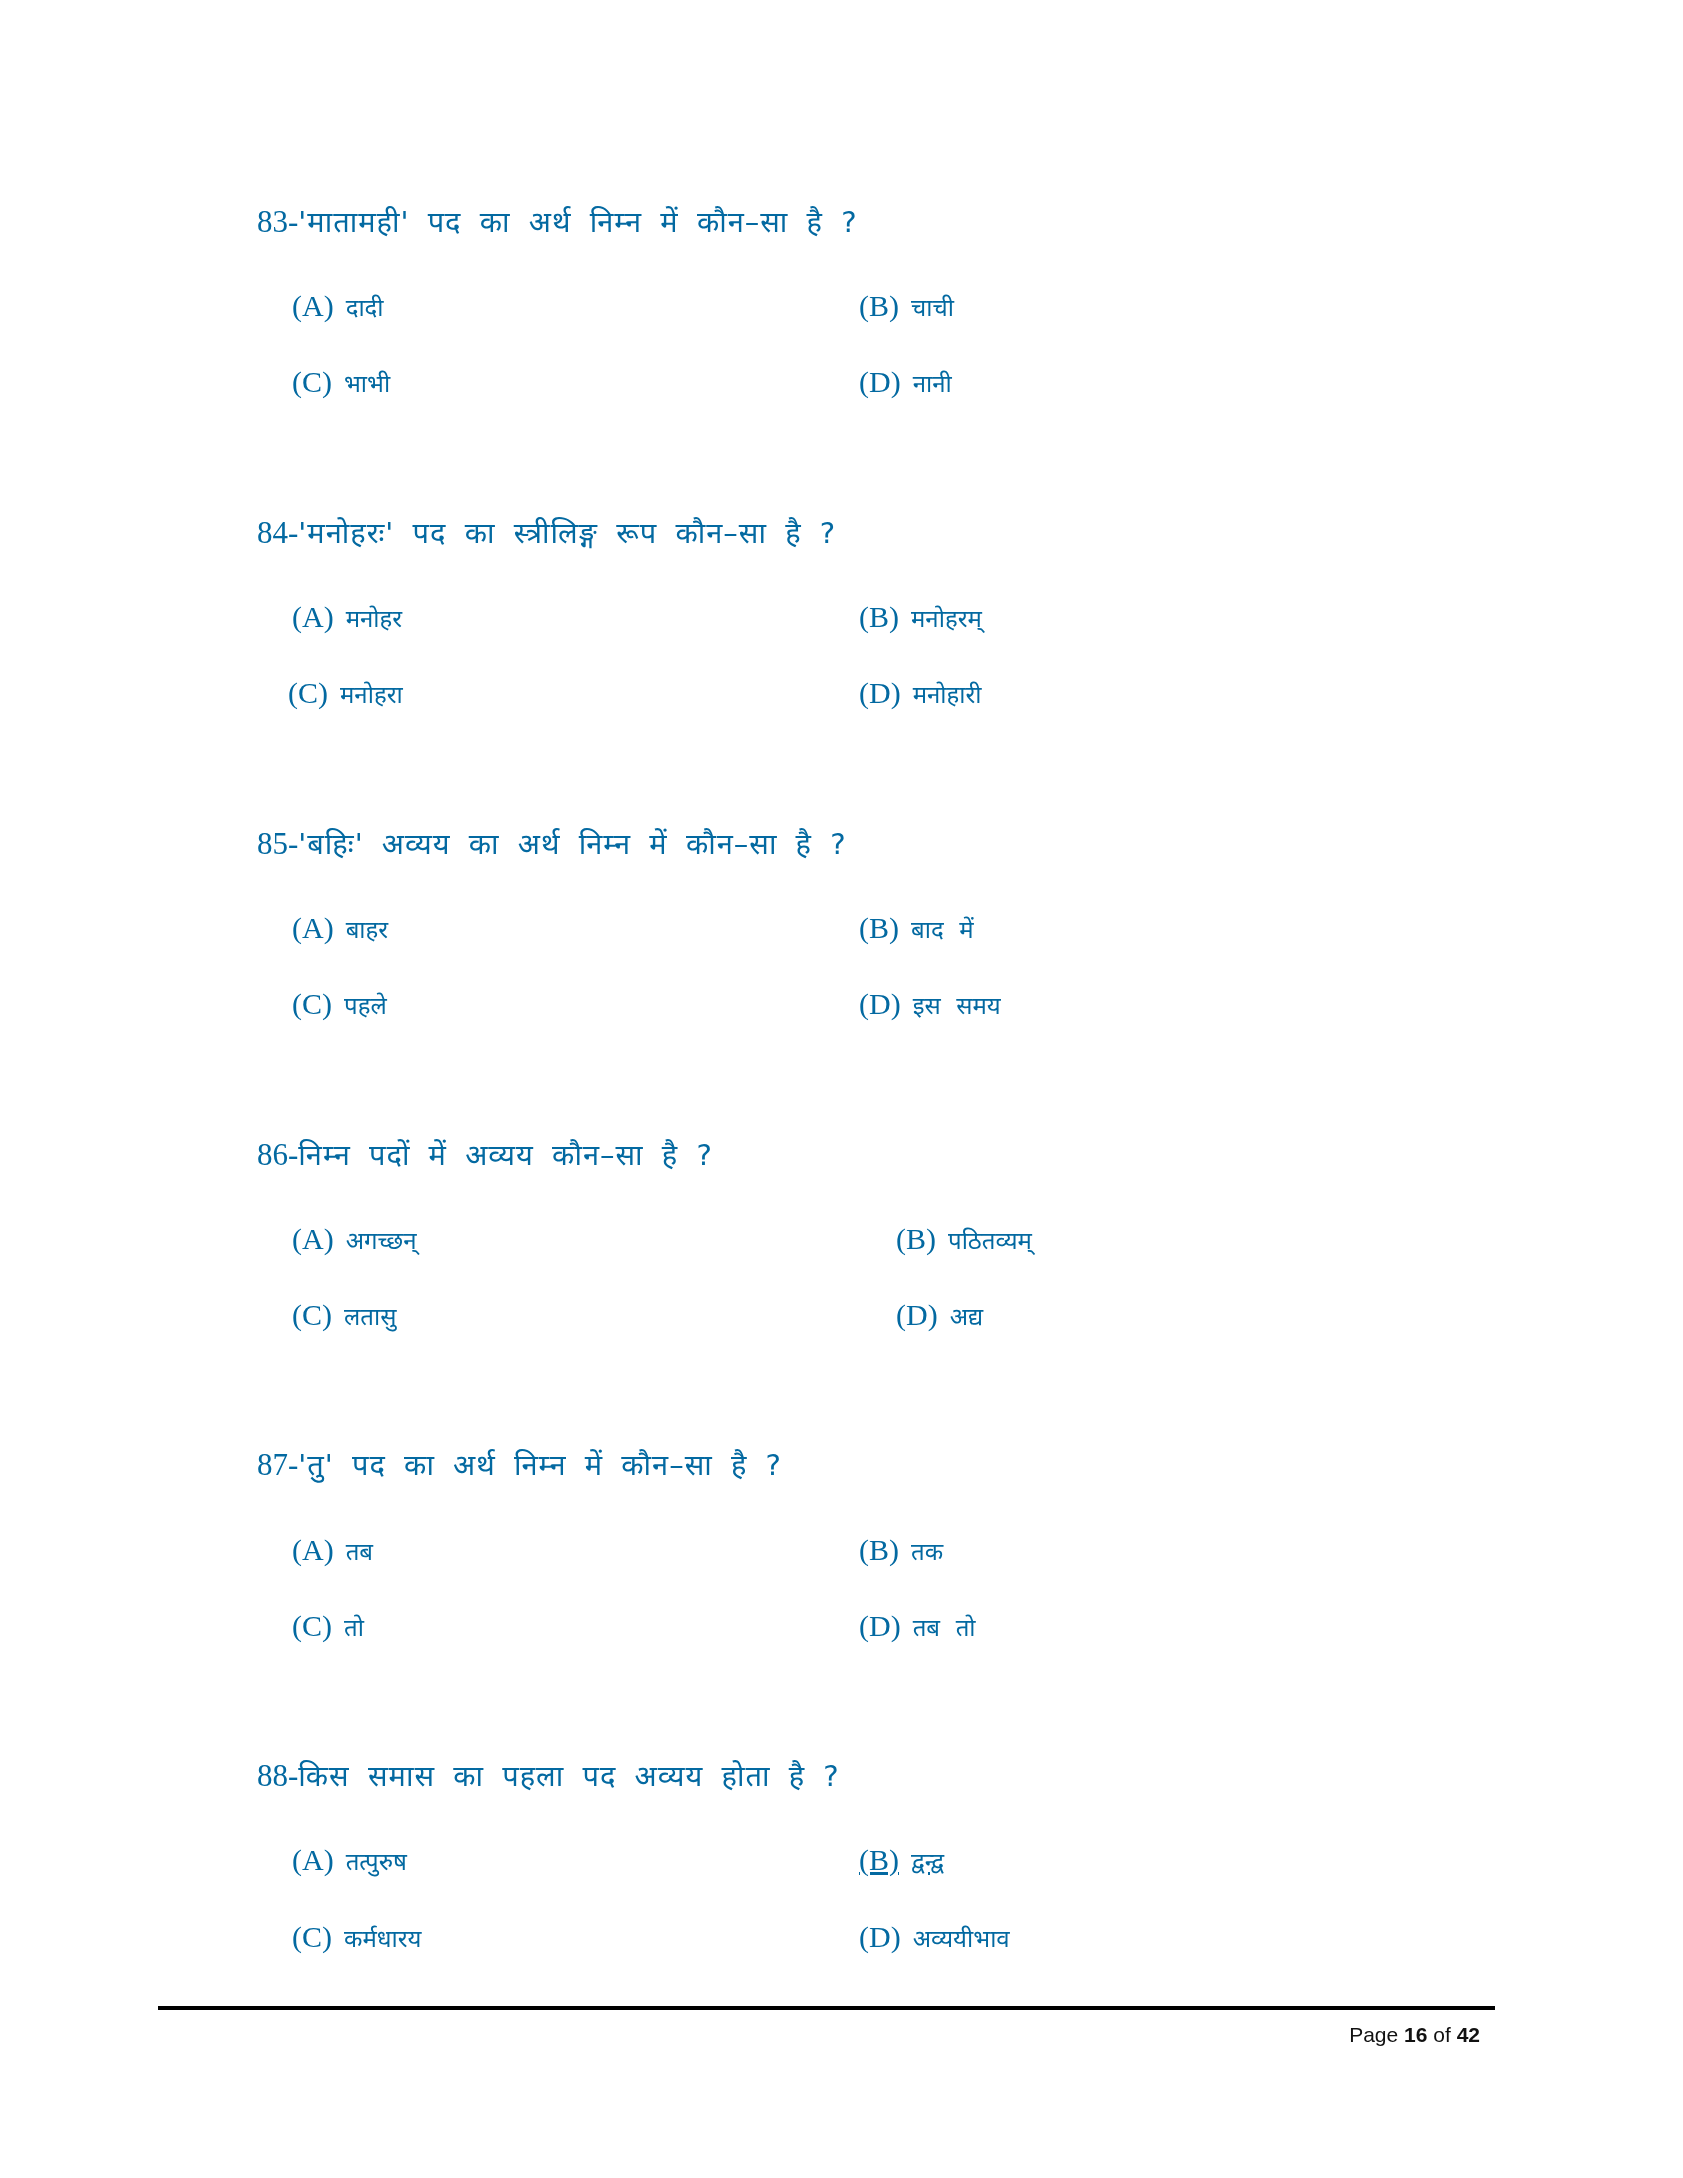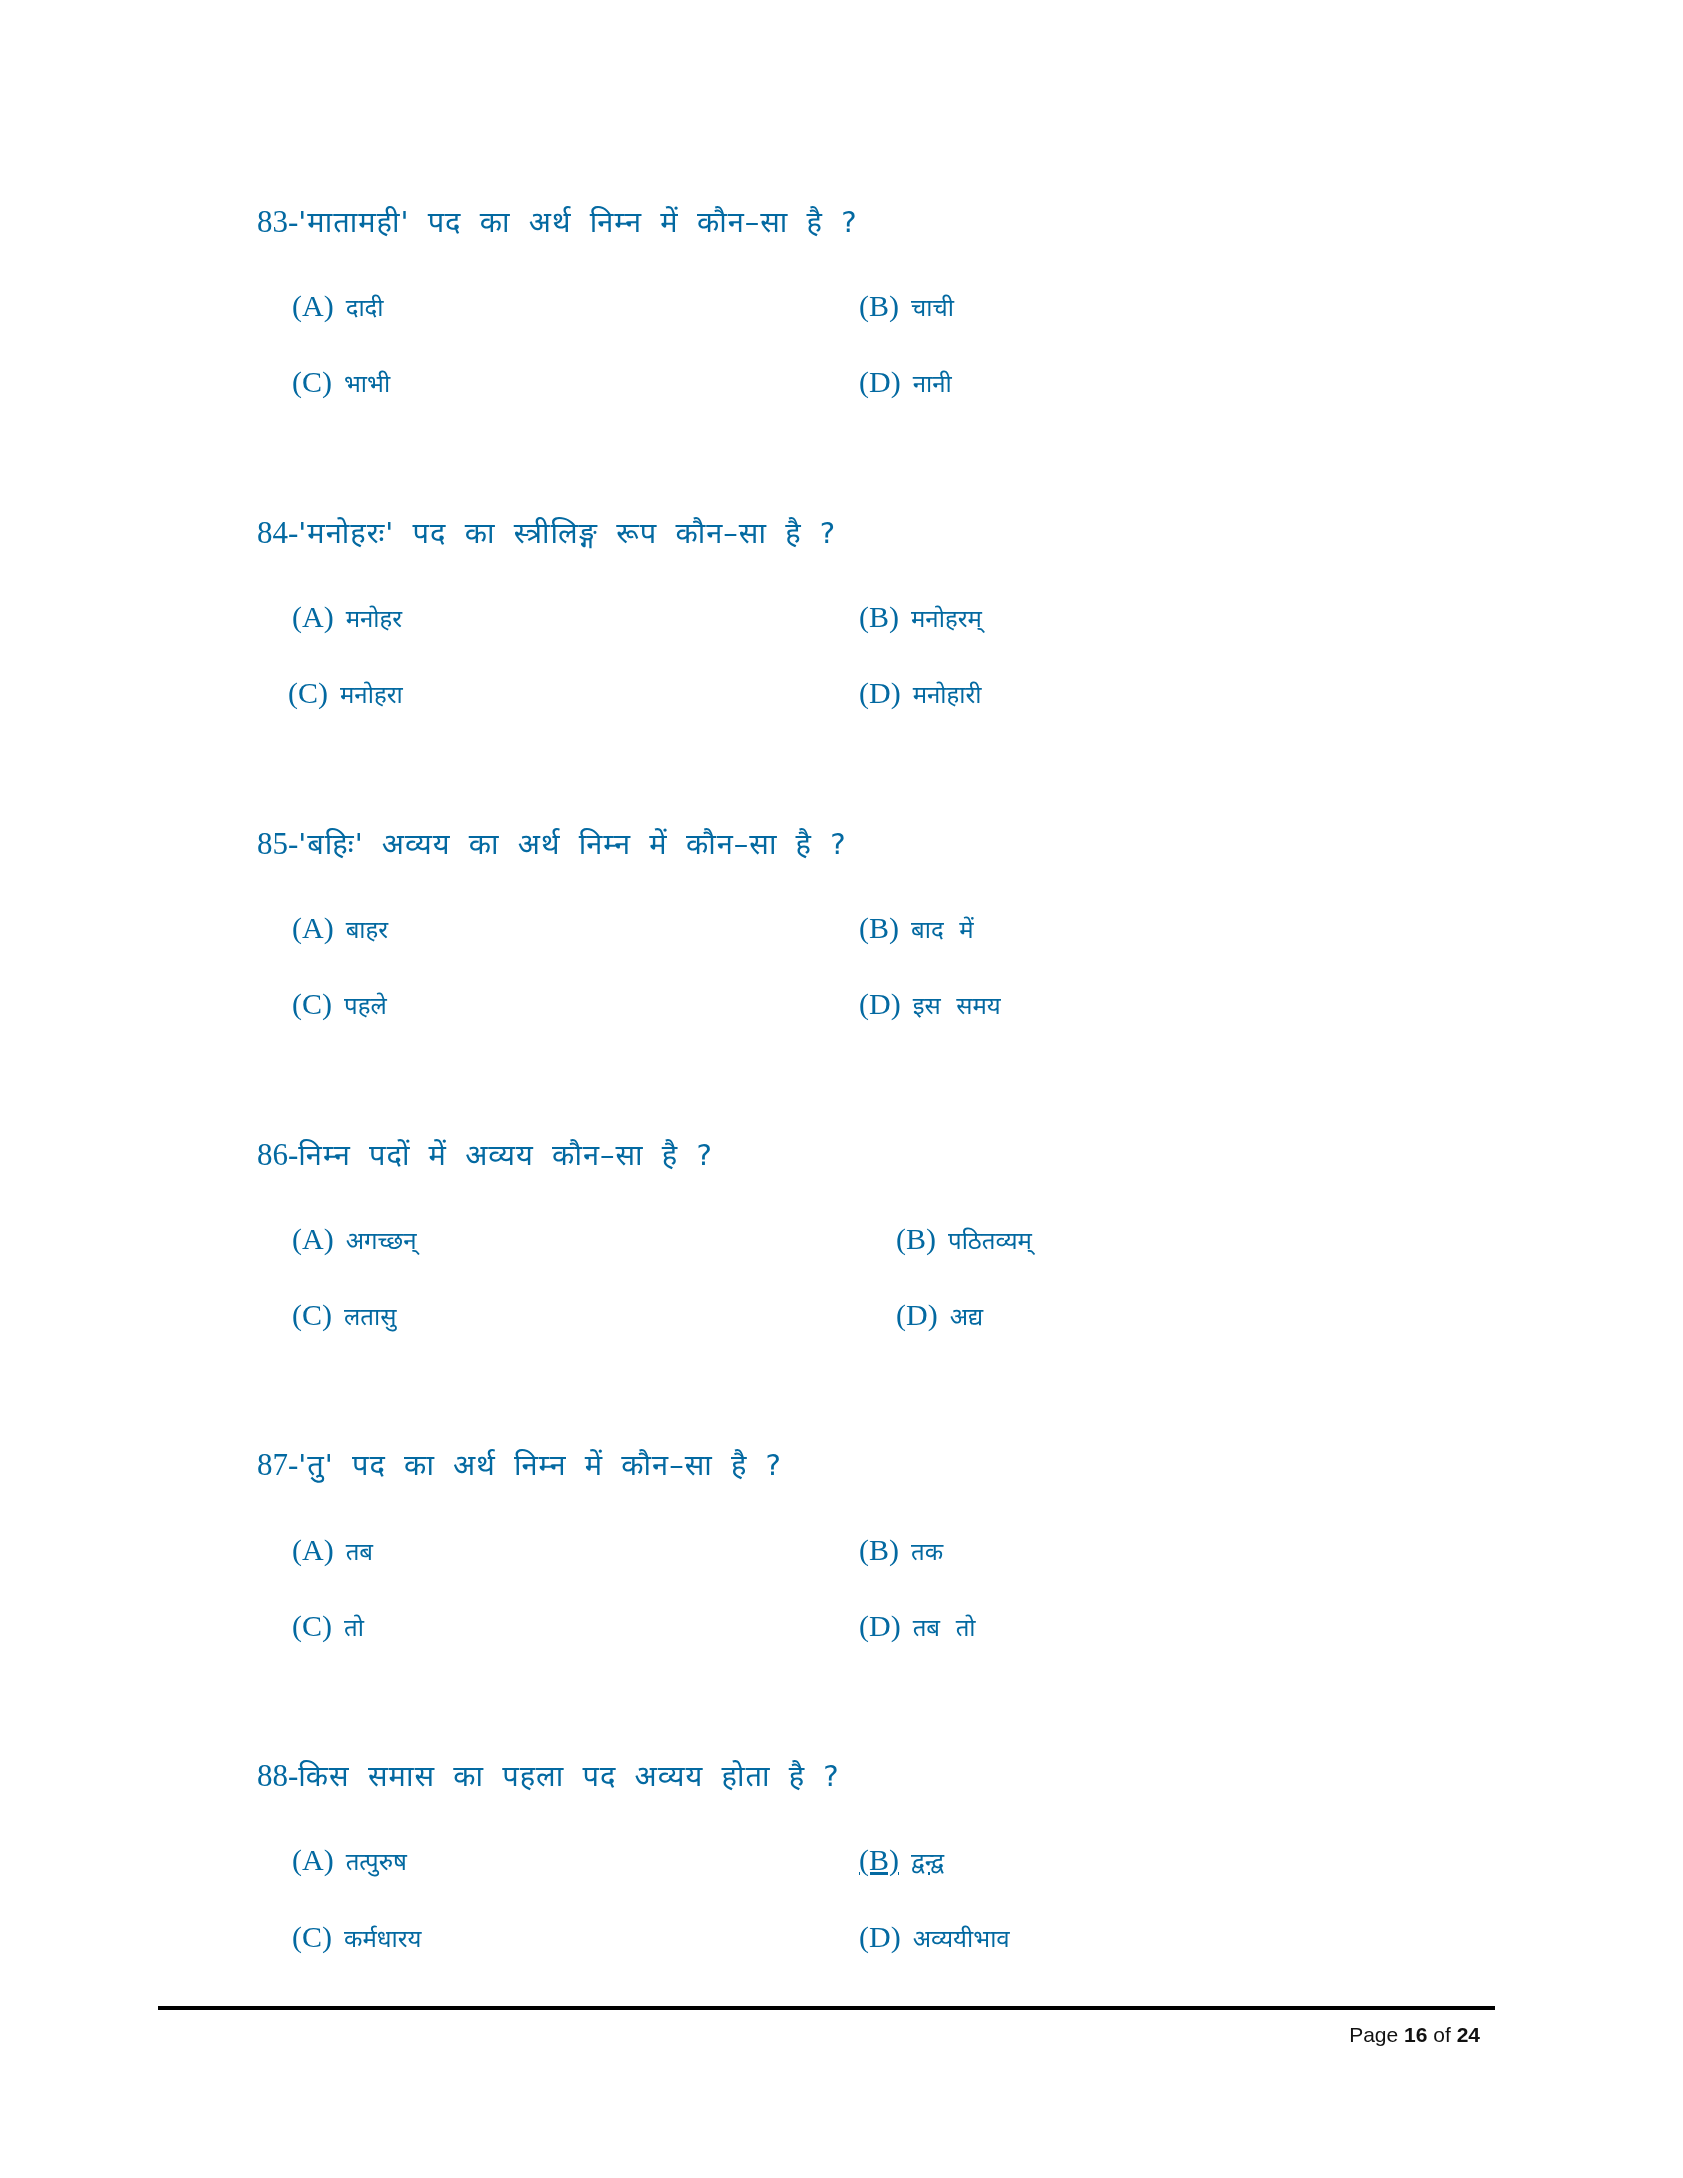--- a/index.html
+++ b/index.html
@@ -62,15 +62,15 @@
 <div class="opt" style="left:292px; top:1844px;"><span class="lbl">(A)</span><span class="otext">तत्पुरुष</span></div>
 <div class="opt" style="left:859px; top:1844px;text-decoration:underline;"><span class="lbl">(B)</span><span class="otext">द्वन्द्व</span></div>
 <div class="opt" style="left:292px; top:1921px;"><span class="lbl">(C)</span><span class="otext">कर्मधारय</span></div>
 <div class="opt" style="left:859px; top:1921px;"><span class="lbl">(D)</span><span class="otext">अव्ययीभाव</span></div>
 
 <div class="rule"></div>
 <div class="pagenum">
   <span>Page</span>
   <b>16</b>
   <span>of</span>
-  <b>24</b>
+  <b>42</b>
 </div>
 
 
 </body></html>

